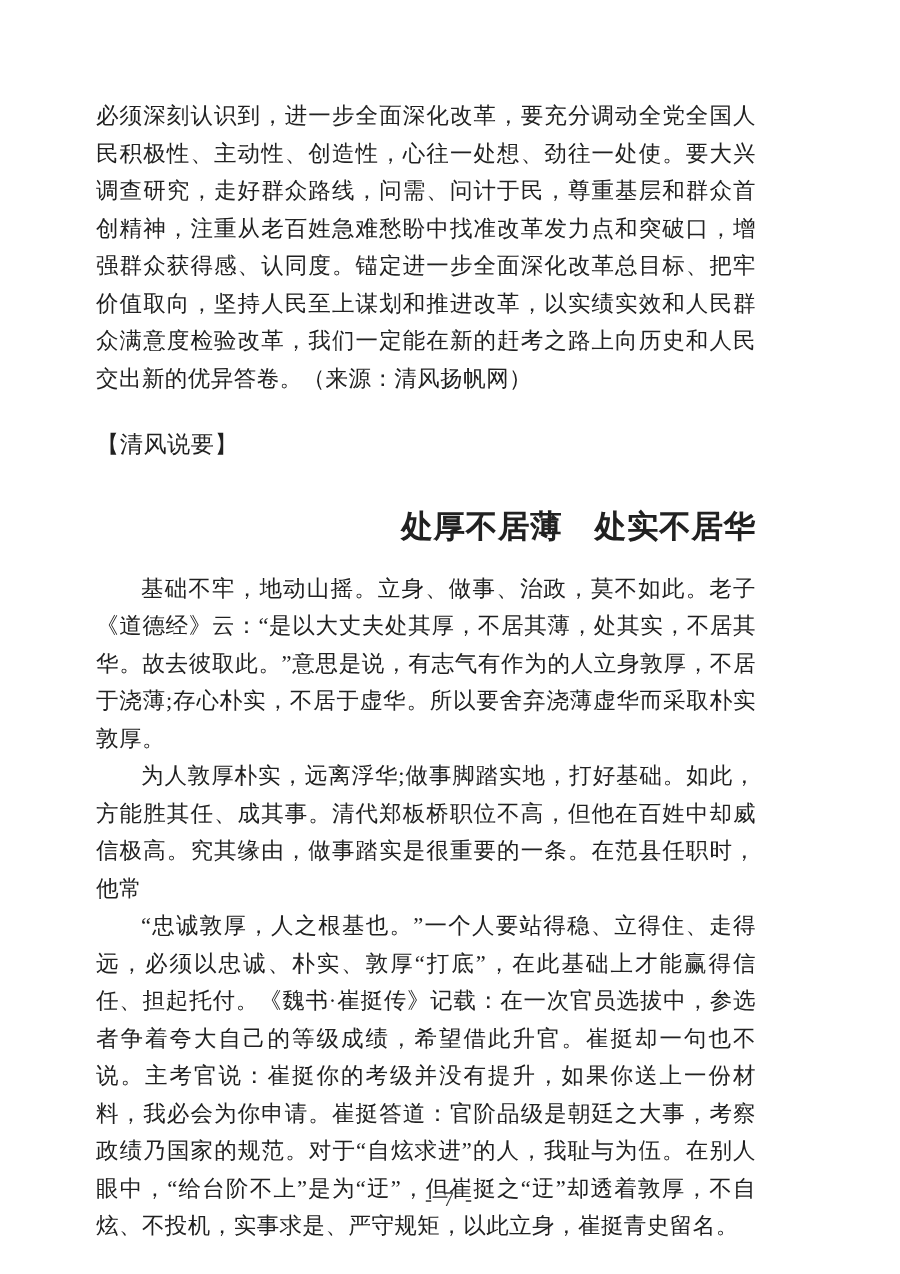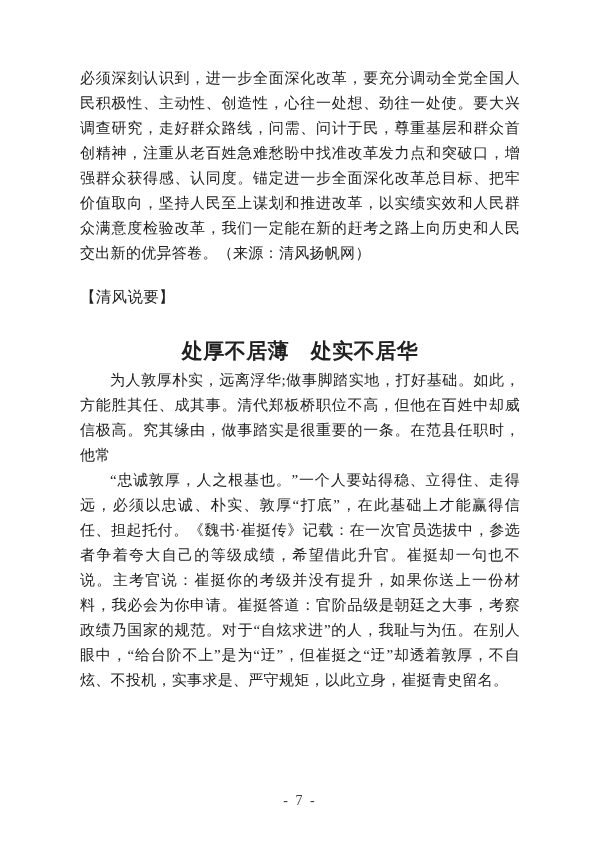--- a/index.html
+++ b/index.html
@@ -11,21 +11,21 @@
     position: relative;
     width: 600px;
     height: 849px;
     background: #ffffff;
     overflow: hidden;
     font-family: "Liberation Serif", "DejaVu Serif", serif;
     color: #212121;
   }
   .content {
     position: absolute;
-    left: 80px;
+    left: 64px;
     top: 66px;
     width: 440px;
   }
   .para {
     margin: 0;
     font-size: 15px;
     line-height: 25px;
     text-align: justify;
     text-justify: inter-character;
     letter-spacing: 0.3px;
@@ -33,25 +33,25 @@
   .para.indent {
     text-indent: 2em;
   }
   .section-header {
     margin: 18px 0 16px 0;
     font-size: 15.5px;
     line-height: 25px;
     letter-spacing: 0.3px;
   }
   .article-title {
-    margin: 27px 0 2px 0;
+    margin: 27px 0 15px 0;
     font-size: 21px;
     line-height: 30px;
     font-weight: bold;
-    text-align: center;
+    text-align: right;
     letter-spacing: 0.5px;
   }
   .page-number {
     position: absolute;
     left: 0;
     right: 0;
     bottom: 40px;
     text-align: center;
     font-size: 14px;
     color: #3a3a3a;
@@ -60,17 +60,18 @@
   }
 </style>
 </head>
 <body>
 
 <div class="page">
   <div class="content">
     <p class="para">必须深刻认识到，进一步全面深化改革，要充分调动全党全国人民积极性、主动性、创造性，心往一处想、劲往一处使。要大兴调查研究，走好群众路线，问需、问计于民，尊重基层和群众首创精神，注重从老百姓急难愁盼中找准改革发力点和突破口，增强群众获得感、认同度。锚定进一步全面深化改革总目标、把牢价值取向，坚持人民至上谋划和推进改革，以实绩实效和人民群众满意度检验改革，我们一定能在新的赶考之路上向历史和人民交出新的优异答卷。（来源：清风扬帆网）</p>
     <p class="section-header">【清风说要】</p>
     <h1 class="article-title">处厚不居薄　处实不居华</h1>
+    <p class="para indent">基础不牢，地动山摇。立身、做事、治政，莫不如此。老子《道德经》云：“是以大丈夫处其厚，不居其薄，处其实，不居其华。故去彼取此。”意思是说，有志气有作为的人立身敦厚，不居于浇薄;存心朴实，不居于虚华。所以要舍弃浇薄虚华而采取朴实敦厚。</p>
     <p class="para indent">为人敦厚朴实，远离浮华;做事脚踏实地，打好基础。如此，方能胜其任、成其事。清代郑板桥职位不高，但他在百姓中却威信极高。究其缘由，做事踏实是很重要的一条。在范县任职时，他常</p>
     <p class="para indent">“忠诚敦厚，人之根基也。”一个人要站得稳、立得住、走得远，必须以忠诚、朴实、敦厚“打底”，在此基础上才能赢得信任、担起托付。《魏书·崔挺传》记载：在一次官员选拔中，参选者争着夸大自己的等级成绩，希望借此升官。崔挺却一句也不说。主考官说：崔挺你的考级并没有提升，如果你送上一份材料，我必会为你申请。崔挺答道：官阶品级是朝廷之大事，考察政绩乃国家的规范。对于“自炫求进”的人，我耻与为伍。在别人眼中，“给台阶不上”是为“迂”，但崔挺之“迂”却透着敦厚，不自炫、不投机，实事求是、严守规矩，以此立身，崔挺青史留名。</p>
   </div>
   <div class="page-number">- 7 -</div>
 </div>
 
 </body></html>

